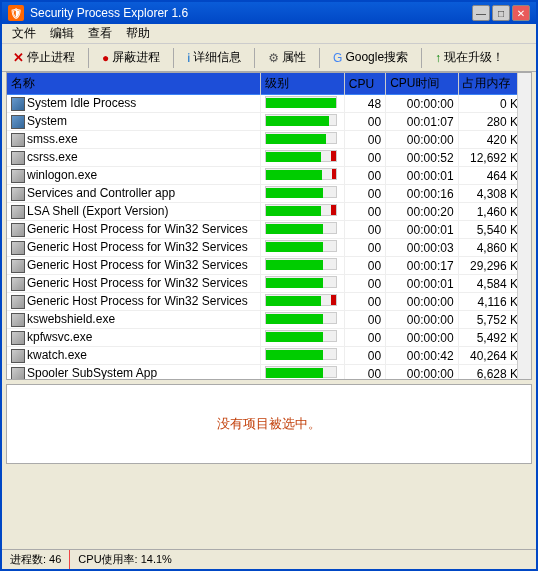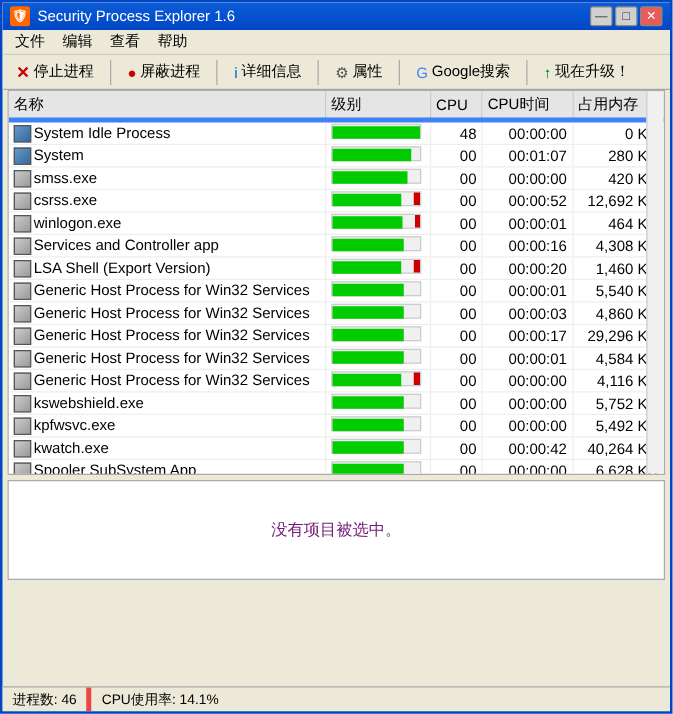--- a/index.html
+++ b/index.html
@@ -121,22 +121,22 @@
       height: 310px;
       overflow: hidden;
       position: relative;
     }
     .process-table {
       width: 100%;
       border-collapse: collapse;
       font-size: 12px;
     }
     .process-table thead tr {
-      background: #e5e5e5;
-      border-bottom: 4px solid #3b82f6;
+      background: #1d4ed8;
+      border-bottom: 1px solid #3b82f6;
     }
     .process-table thead th {
       padding: 2px 4px;
       text-align: left;
       border-right: 1px solid #ccc;
       font-weight: normal;
       white-space: nowrap;
       cursor: pointer;
       user-select: none;
     }
@@ -190,37 +190,37 @@
       top: 0;
     }
     .detail-panel {
       margin: 4px;
       border: 1px solid #aaa;
       background: white;
       height: 80px;
       display: flex;
       align-items: center;
       justify-content: center;
-      color: #701a75;
+      color: #c2410c;
       font-size: 13px;
     }
     .status-bar {
       background: #ece9d8;
       border-top: 1px solid #aaa;
       display: flex;
       height: 20px;
       align-items: center;
       position: absolute;
       bottom: 0;
       left: 0;
       right: 0;
     }
     .status-segment {
       padding: 1px 8px;
-      border-right: 4px solid #ef4444;
+      border-right: 1px solid #ef4444;
       font-size: 11px;
       height: 100%;
       display: flex;
       align-items: center;
     }
     .status-segment:last-child { border-right: none; }
     .scrollbar-stub {
       position: absolute;
       right: 0;
       top: 0;

